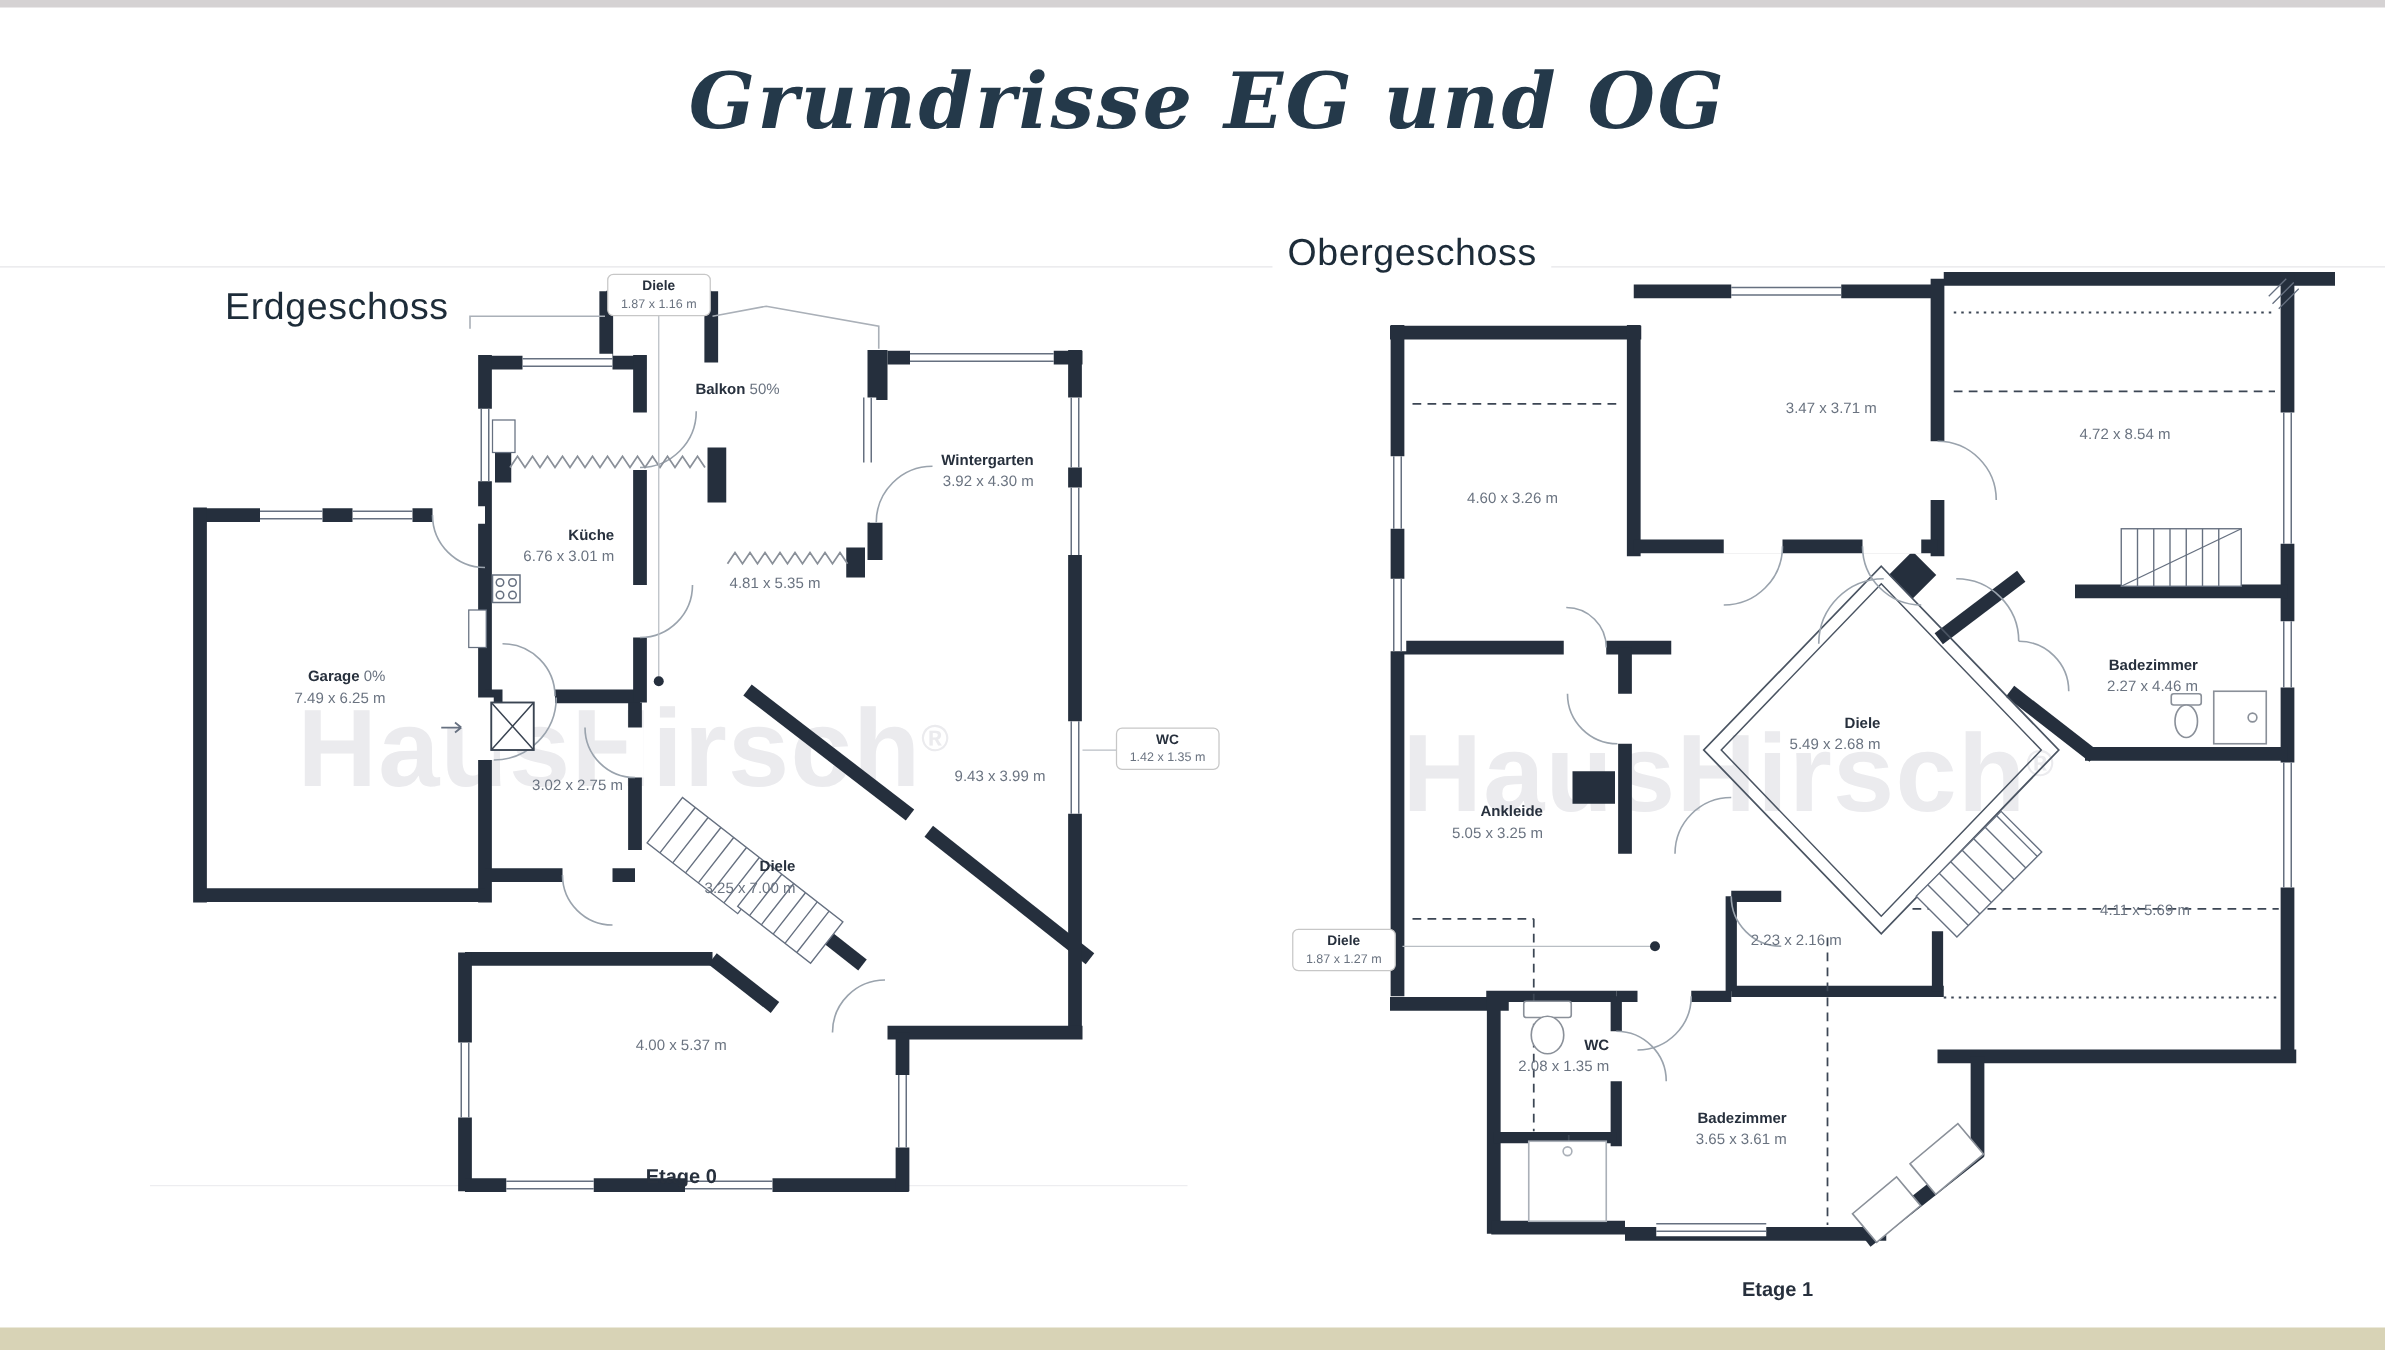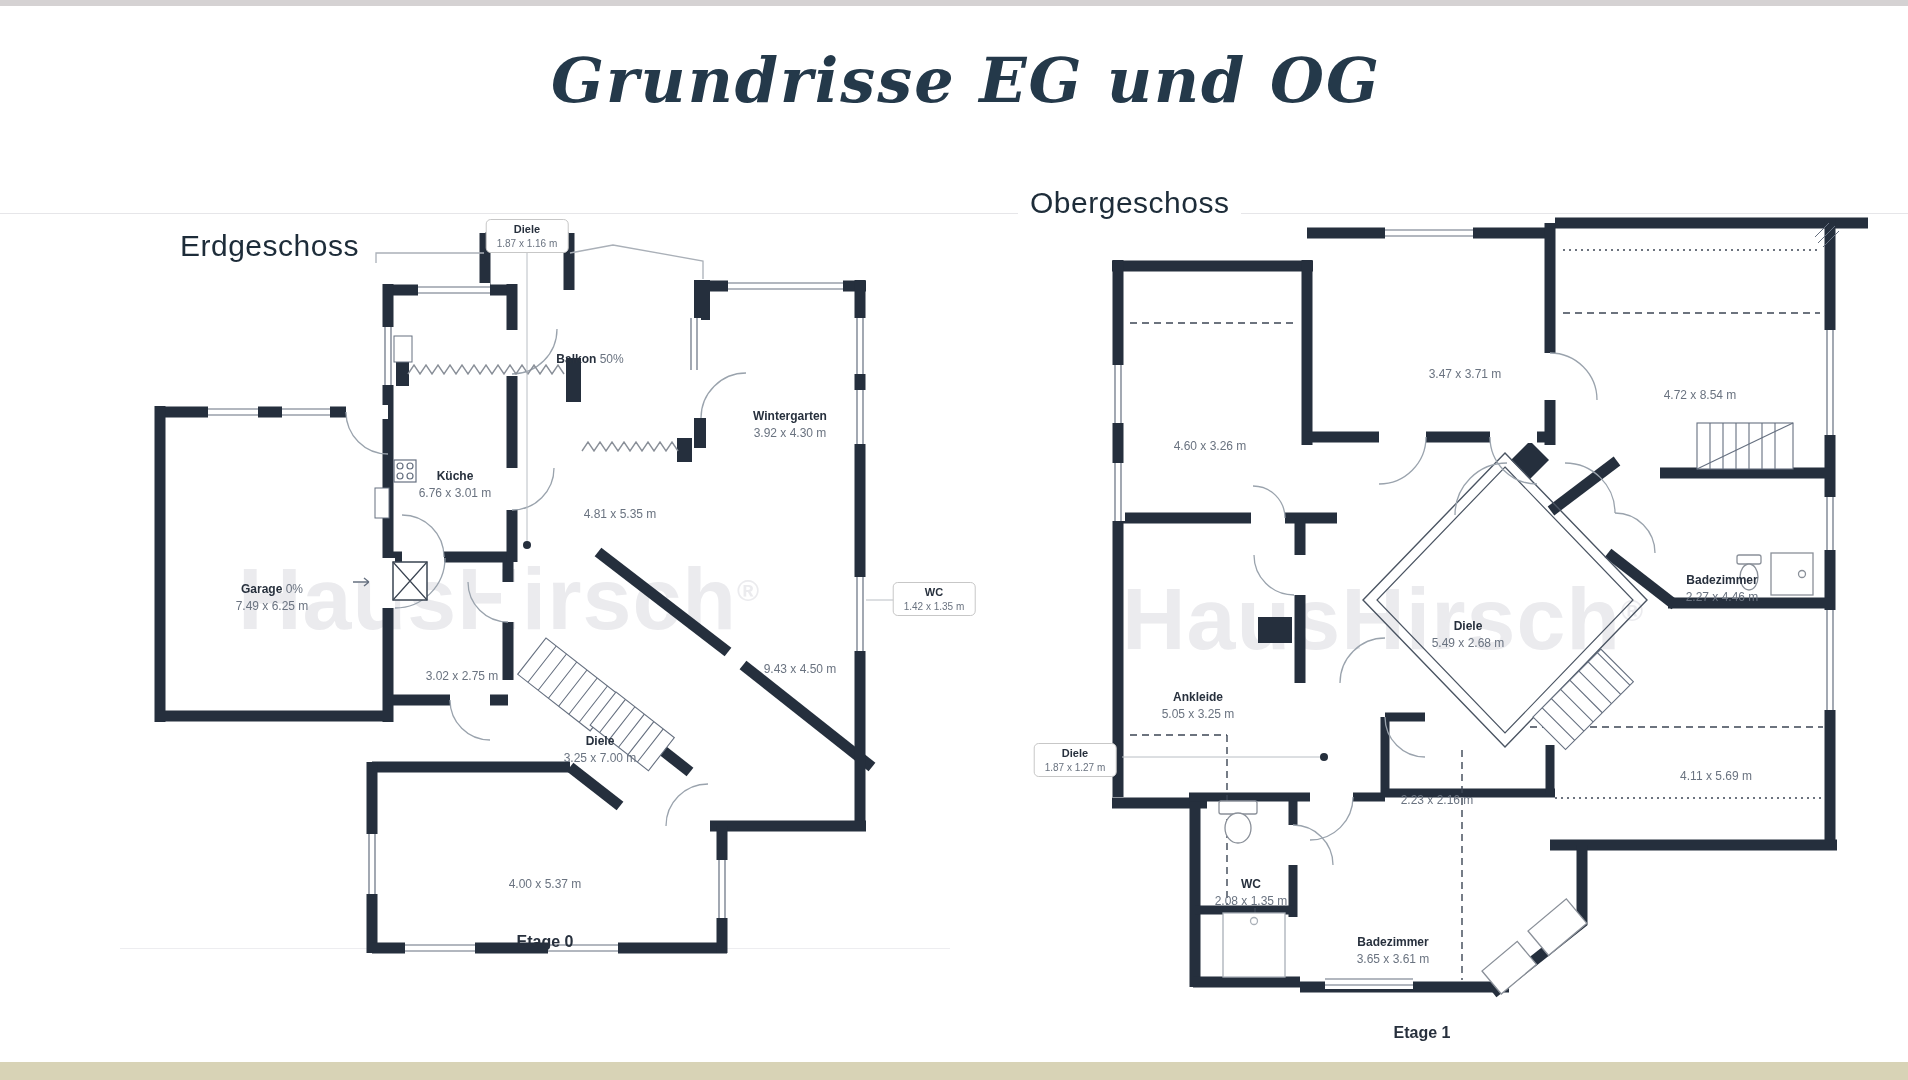--- a/index.html
+++ b/index.html
@@ -17,22 +17,22 @@
   #eg-heading{left:168px;top:186px;margin-top:43px;}
   #og-heading{left:1018px;top:186px;text-align:right;}
   .watermark{position:absolute;z-index:1;font-weight:bold;font-size:88px;color:#ebebee;
       white-space:nowrap;letter-spacing:1px;}
   .watermark sup{font-size:30px;vertical-align:28px;}
   #wm-eg{left:238px;top:548px;}
   #wm-og{left:1122px;top:568px;}
   svg.plan{position:absolute;z-index:2;}
   #eg-svg{left:150px;top:222px;}
   #og-svg{left:1085px;top:205px;}
-  .plan-label{position:absolute;z-index:3;text-align:center;transform:translateX(-50%);
-      line-height:1.4;white-space:nowrap;margin-top:48px;}
+  .plan-label{position:absolute;z-index:3;text-align:right;transform:translateX(-50%);
+      line-height:1.4;white-space:nowrap;}
   .rname{display:block;font-weight:bold;font-size:12px;color:#27303d;}
   .rname .inline-name{font-weight:bold;color:#27303d;}
   .rdims{display:block;font-size:12px;color:#6a7380;}
   .note{font-weight:normal;color:#6a7380;}
   .callout{position:absolute;z-index:4;background:#ffffff;border:1px solid #c7c7c7;
       border-radius:5px;padding:2px 10px;text-align:center;transform:translateX(-50%);
       line-height:1.35;white-space:nowrap;}
   .cname{display:block;font-weight:bold;font-size:11px;color:#27303d;}
   .cdims{display:block;font-size:10px;color:#6a7380;text-align:center;}
   .etage{position:absolute;z-index:3;transform:translateX(-50%);font-weight:bold;
@@ -358,21 +358,21 @@
   <span class="rdims">4.81 x 5.35 m</span>
 </div>
 <div class="plan-label" style="left:272px;top:533px">
   <span class="rname"><span class="inline-name">Garage</span> <span class="note">0%</span></span>
   <span class="rdims">7.49 x 6.25 m</span>
 </div>
 <div class="plan-label" style="left:462px;top:620px">
   <span class="rdims">3.02 x 2.75 m</span>
 </div>
 <div class="plan-label" style="left:800px;top:613px">
-  <span class="rdims">9.43 x 4.50 m</span>
+  <span class="rdims">9.43 x 3.99 m</span>
 </div>
 <div class="plan-label" style="left:600px;top:685px">
   <span class="rname">Diele</span>
   <span class="rdims">3.25 x 7.00 m</span>
 </div>
 <div class="plan-label" style="left:545px;top:828px">
   <span class="rdims">4.00 x 5.37 m</span>
 </div>
 <div class="etage" style="left:545px;top:933px">Etage 0</div>
 

